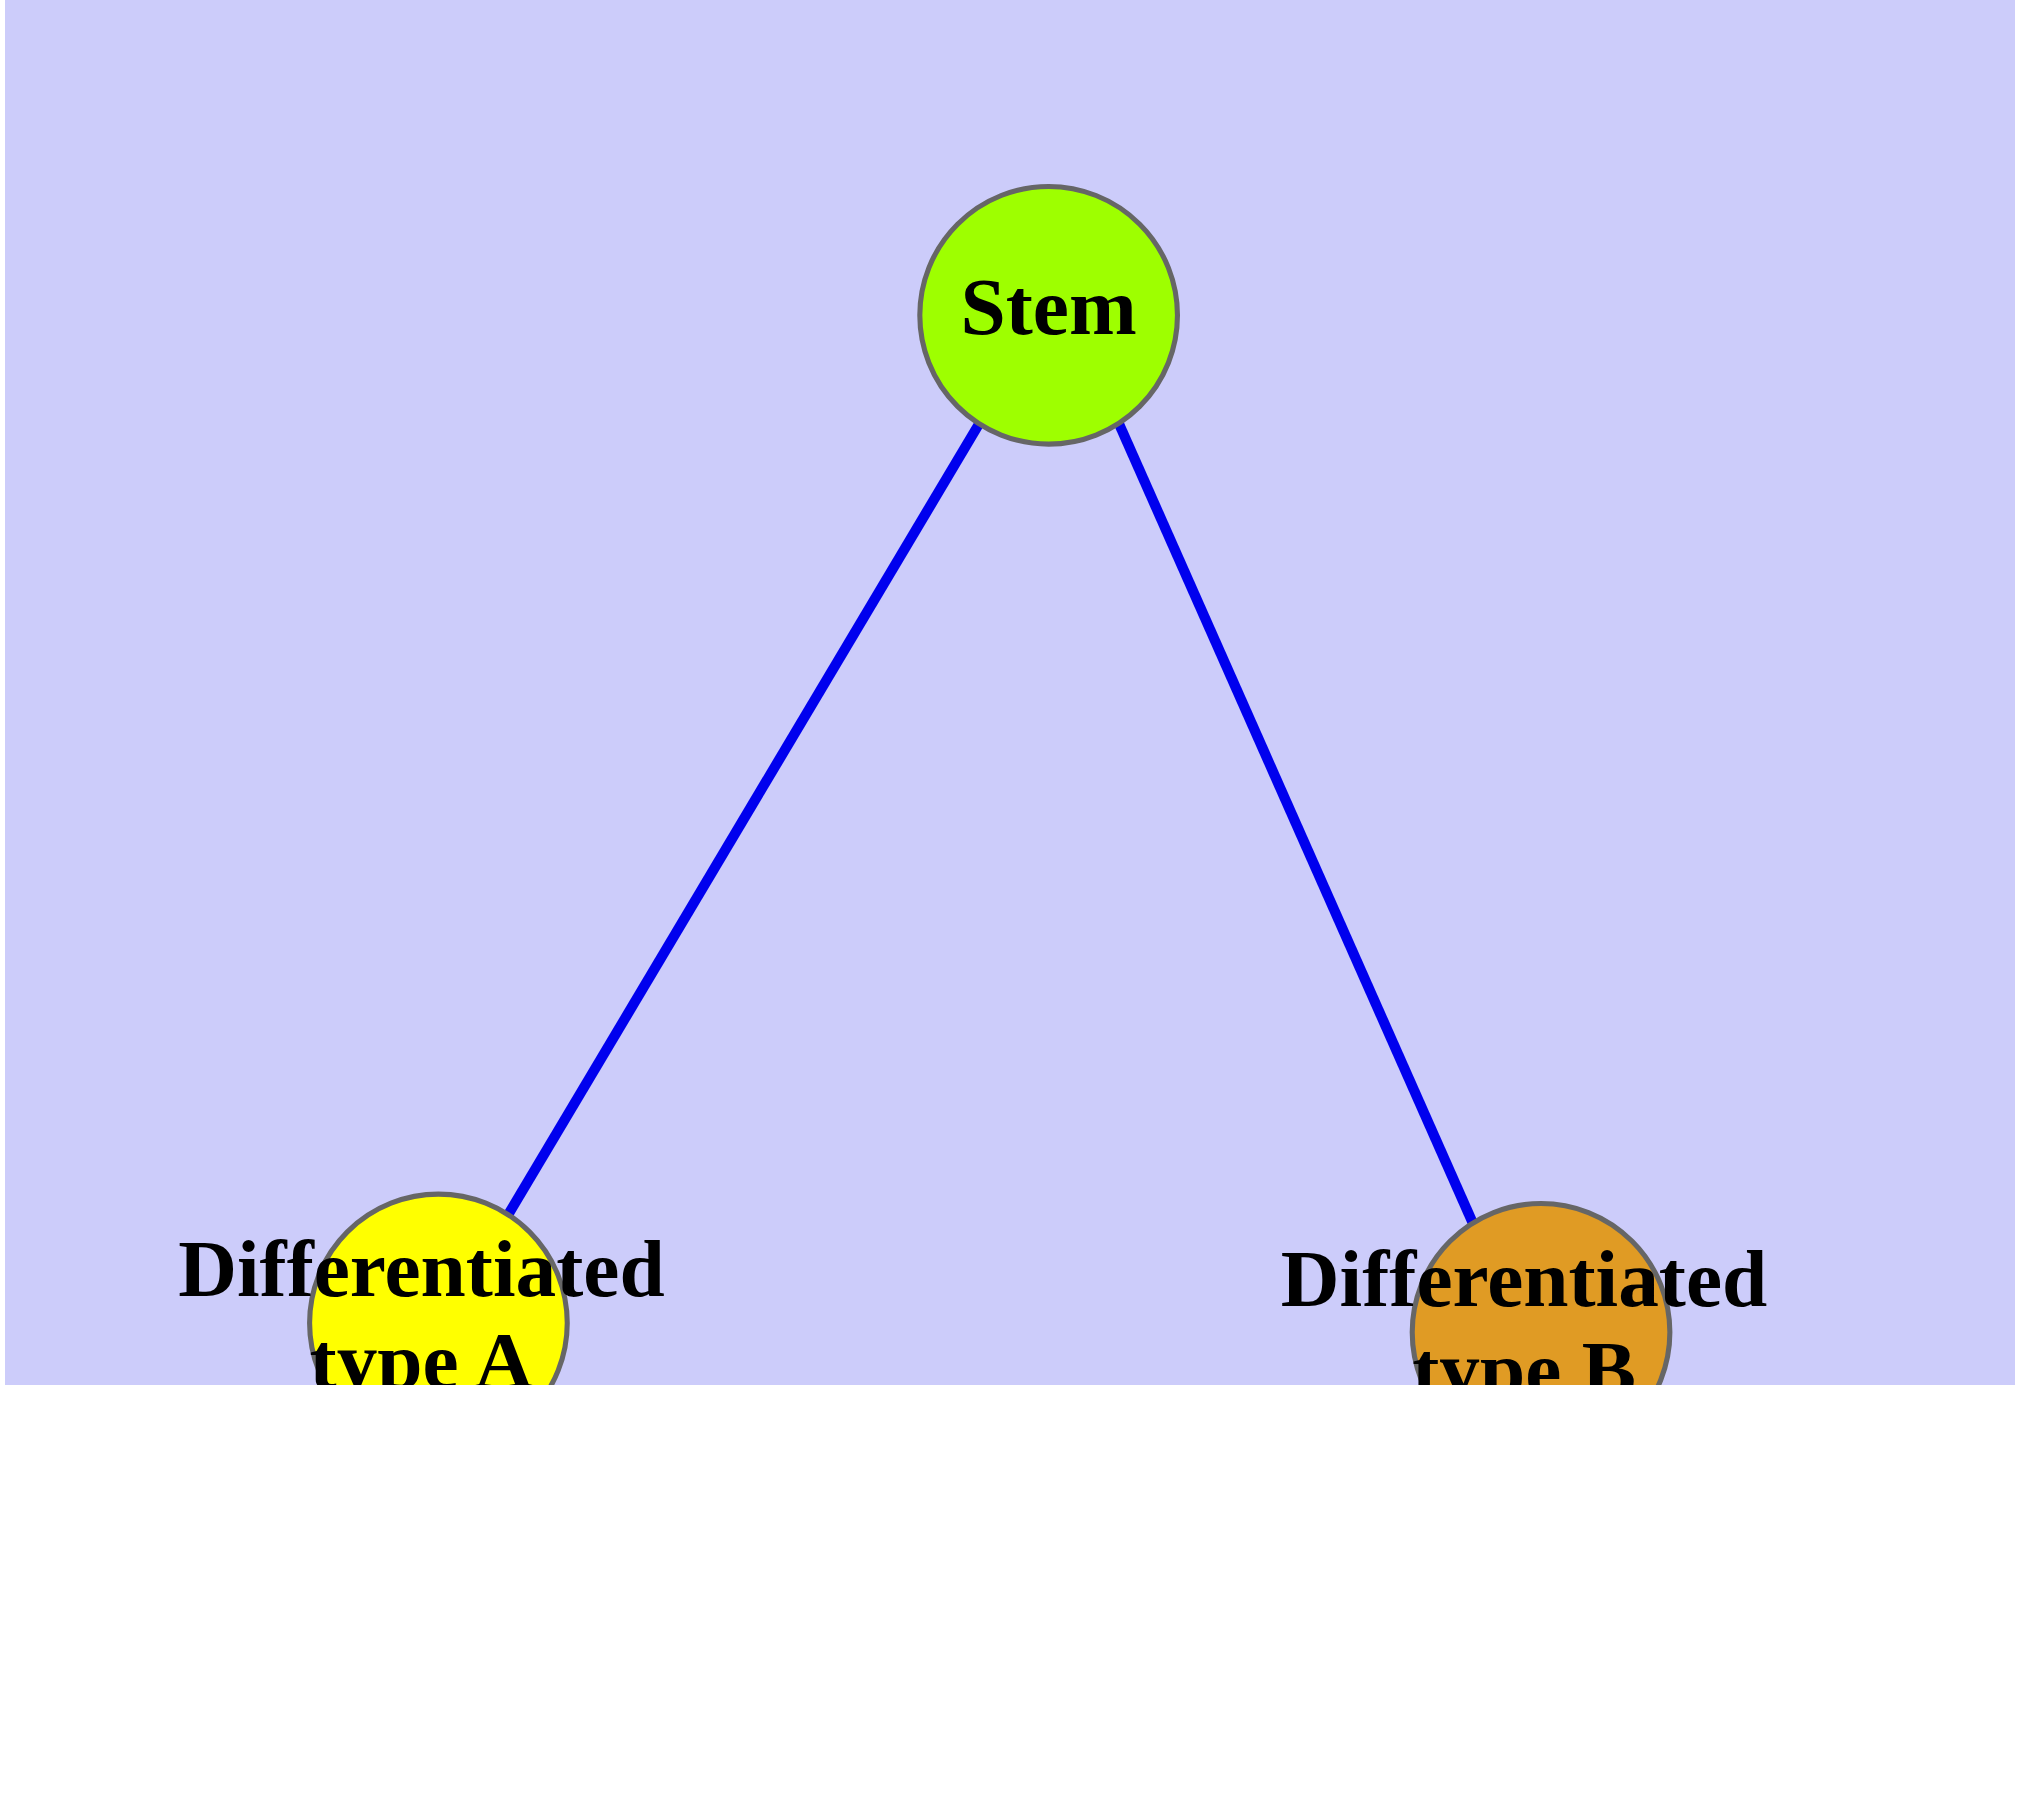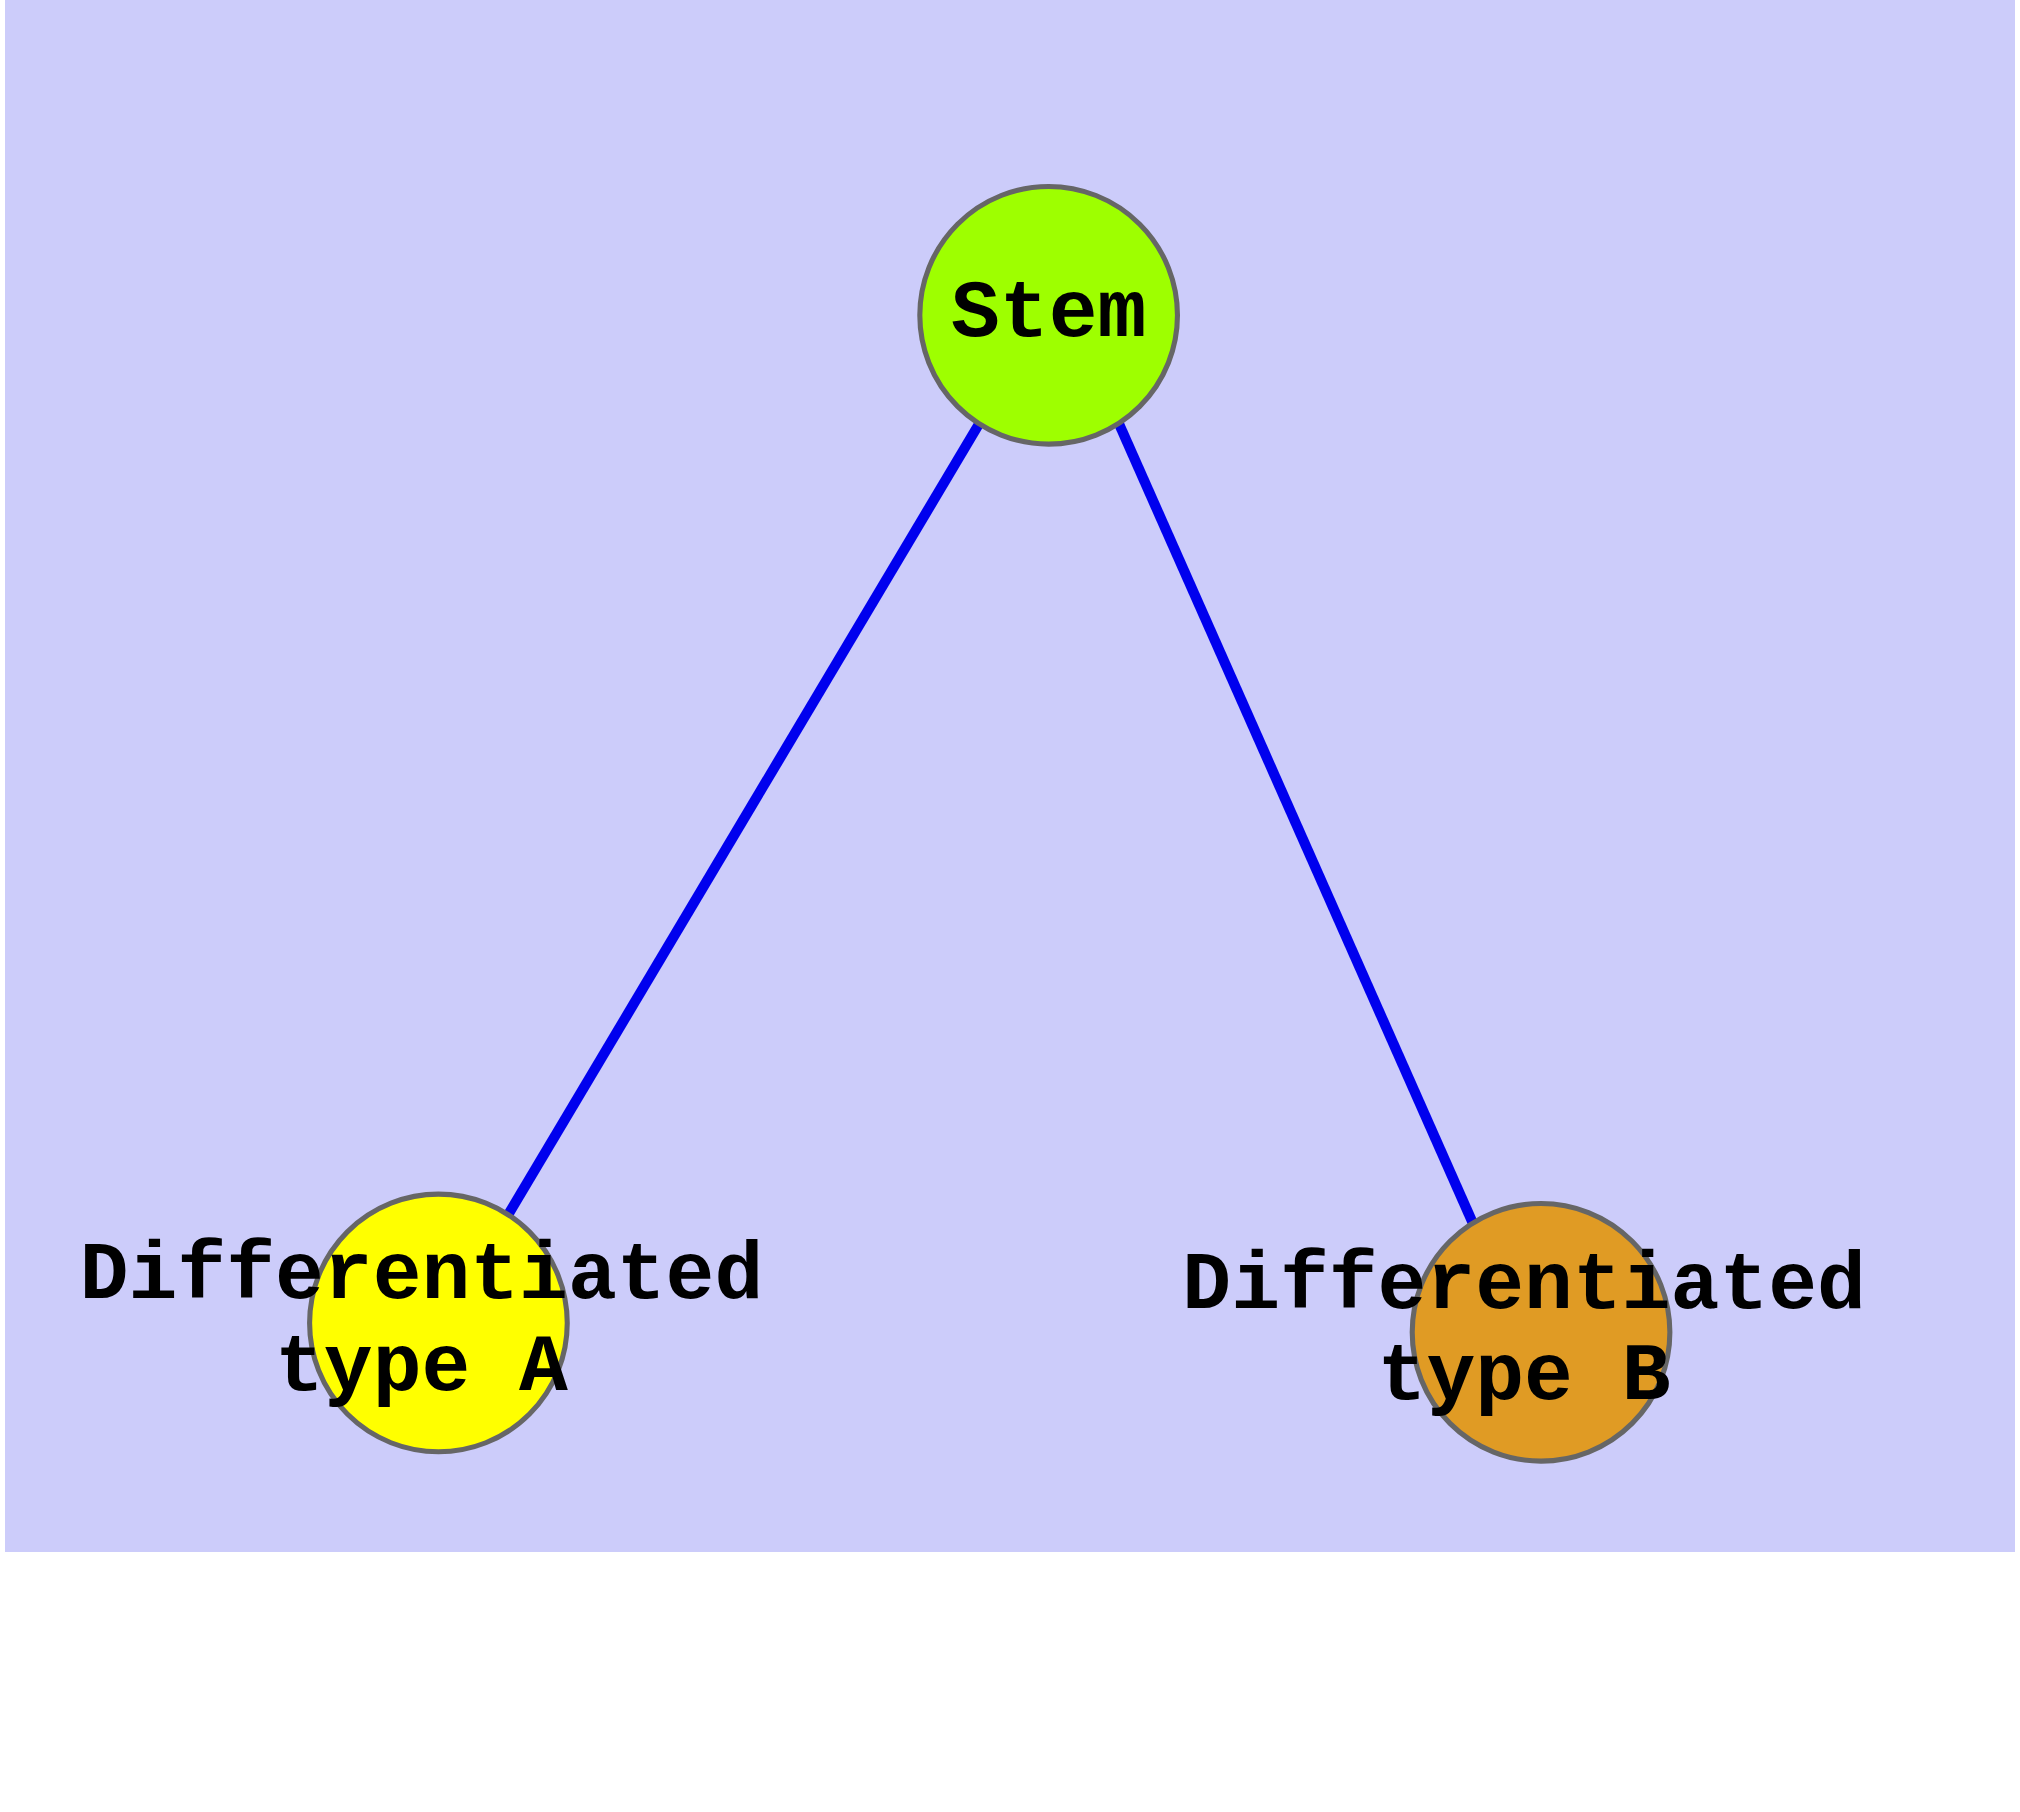--- a/index.html
+++ b/index.html
@@ -3,24 +3,24 @@
 <meta charset="utf-8">
 <style>
   html, body {
     margin: 0;
     padding: 0;
     background: #ffffff;
   }
   #canvas {
     position: relative;
     width: 2021px;
-    height: 1552px;
+    height: 1385px;
     background: #ffffff;
     overflow: hidden;
-    font-family: Liberation Mono, monospace;
+    font-family: Liberation Serif, serif;
   }
   #plot-bg {
     position: absolute;
     left: 5.1px;
     top: 0px;
     width: 2010px;
     height: 1812px;
     background: #ccccfa;
   }
   #graph-svg {

